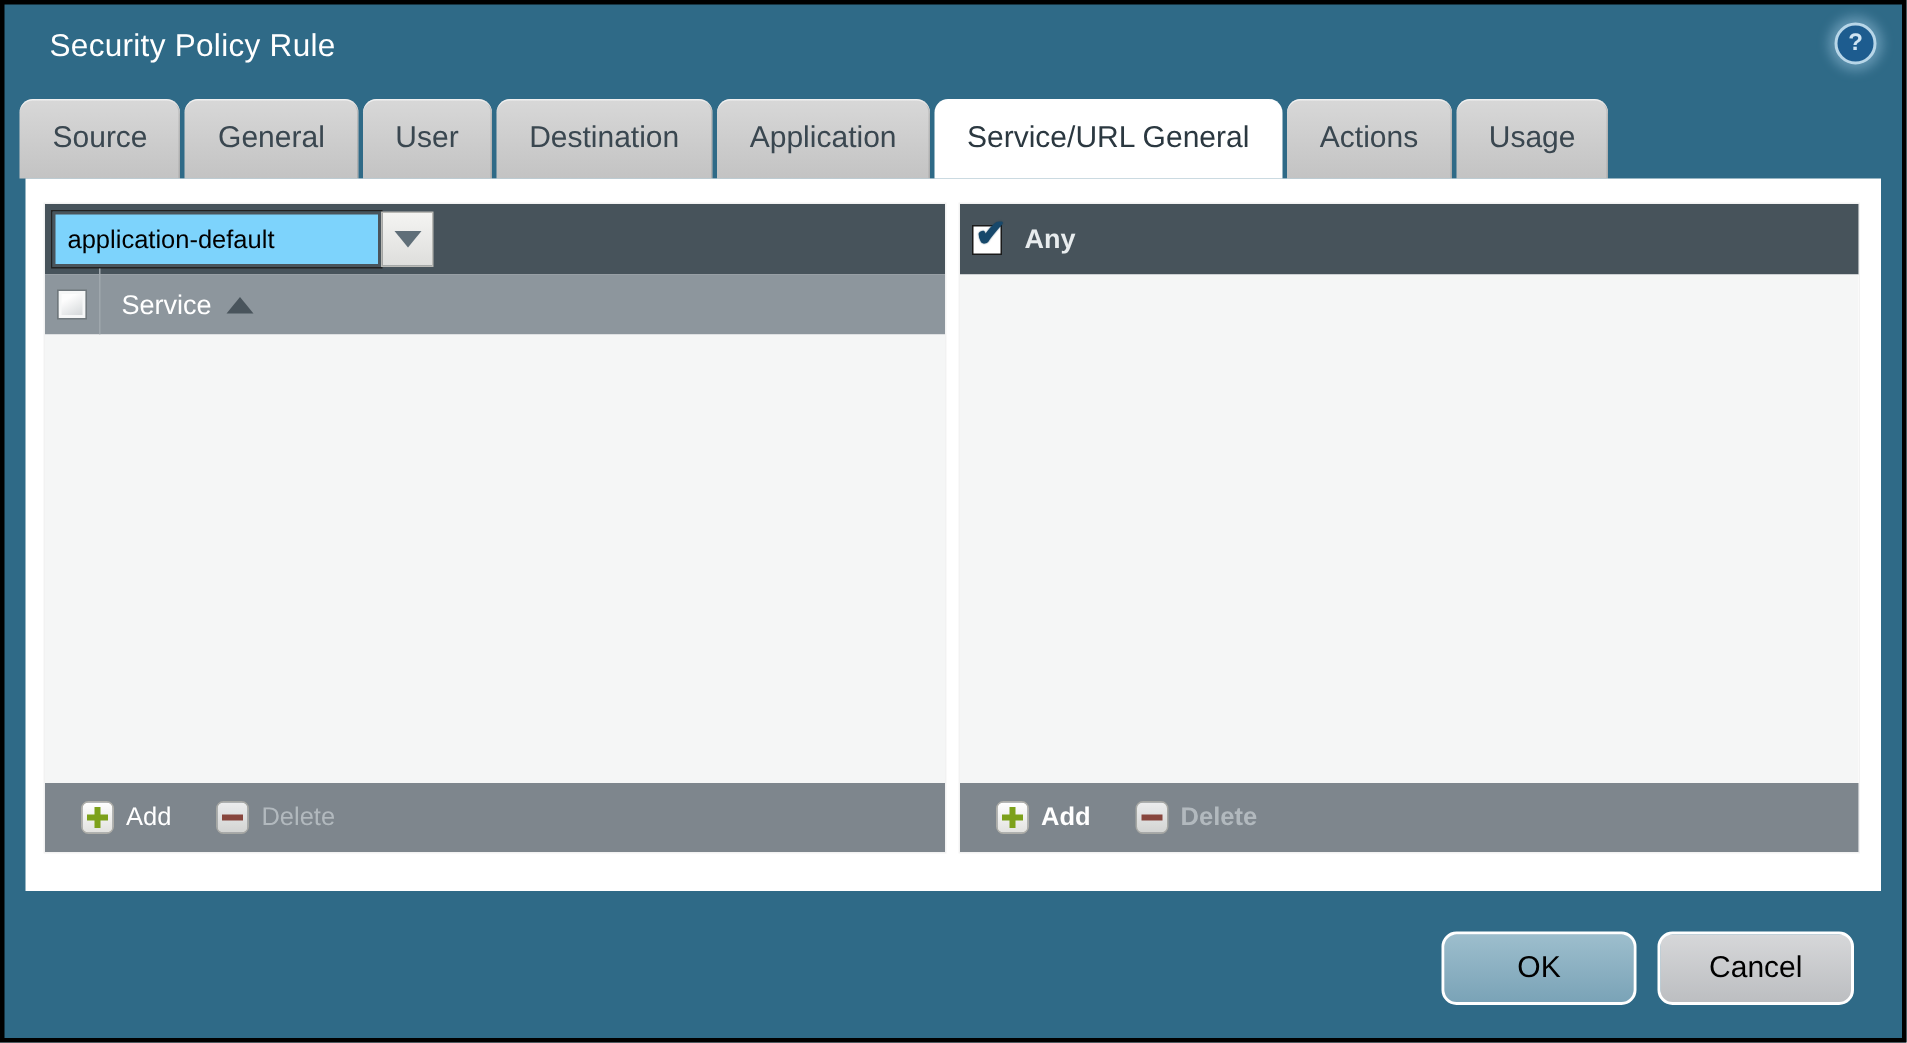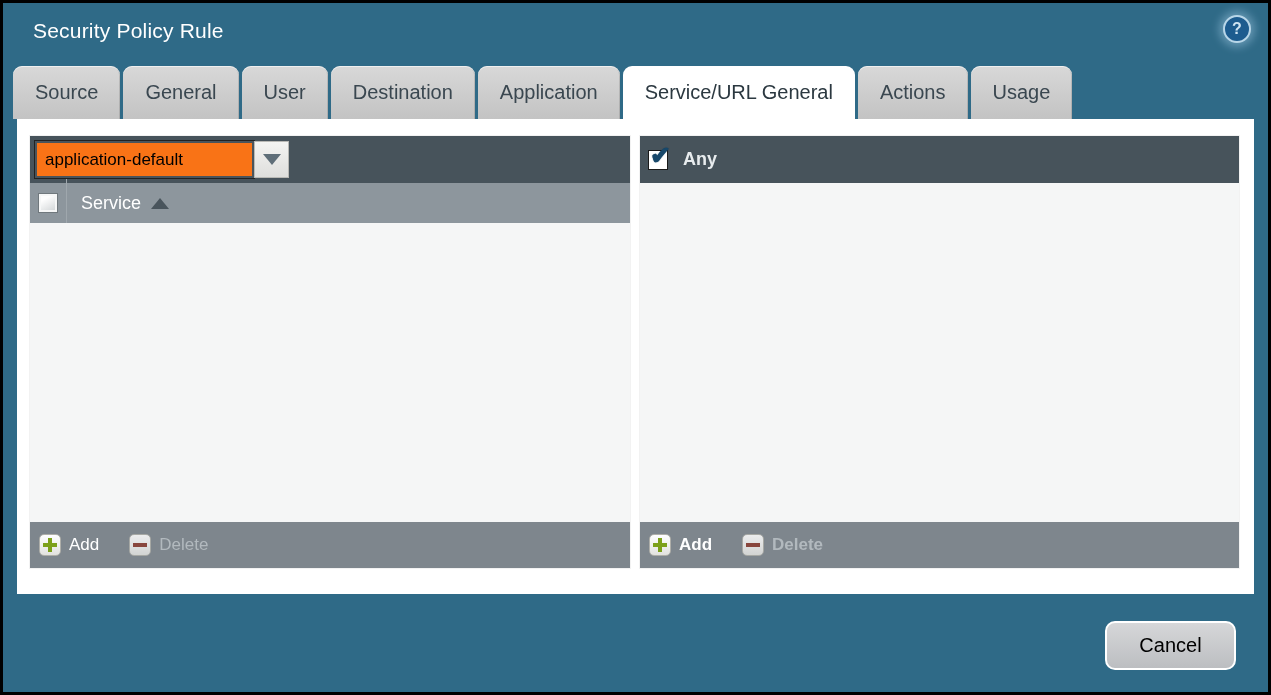--- a/index.html
+++ b/index.html
@@ -75,21 +75,21 @@
 
   .panel-toolbar {
     height: 47px; background: #47535b;
     display: flex; align-items: center;
     padding: 0 5px; flex: none;
   }
   .dropdown-input {
     width: 219px; height: 37px;
     border: 2px solid #4a545b;
     outline: 1px solid #222;
-    background: #f97316;
+    background: #7dd3fc;
     font-family: "Liberation Sans", sans-serif;
     font-size: 17px; color: #000;
     padding: 0 8px;
   }
   .dropdown-btn {
     width: 35px; height: 37px;
     background: linear-gradient(#f4f4f2, #dededc);
     border: 1px solid #b9b9b5;
     display: flex; align-items: center; justify-content: center;
     cursor: pointer; flex: none;
@@ -137,21 +137,21 @@
     border-left: 9px solid transparent;
     border-right: 9px solid transparent;
     border-bottom: 11px solid #49545c;
   }
 
   .panel-body { flex: 1; background: #f5f6f6; }
 
   .panel-footer {
     height: 46px; background: #7e868d;
     display: flex; align-items: center;
-    padding: 0 9px; flex: none;
+    padding: 0 24px; flex: none;
   }
   .footer-btn {
     display: flex; align-items: center;
     margin-right: 30px; cursor: pointer;
   }
   .footer-btn.disabled { cursor: default; }
   .icon-box {
     width: 22px; height: 22px; border-radius: 5px;
     background: linear-gradient(#ffffff, #e2e2df);
     border: 1px solid #aeaea9;
@@ -253,16 +253,17 @@
         <div class="footer-btn disabled">
           <div class="icon-box minus-icon"></div>
           <span class="footer-label">Delete</span>
         </div>
       </div>
     </div>
 
   </div>
 
   <div class="dialog-buttons">
+    <button class="btn btn-ok">OK</button>
     <button class="btn btn-cancel">Cancel</button>
   </div>
 
 </div>
 
 </body></html>

